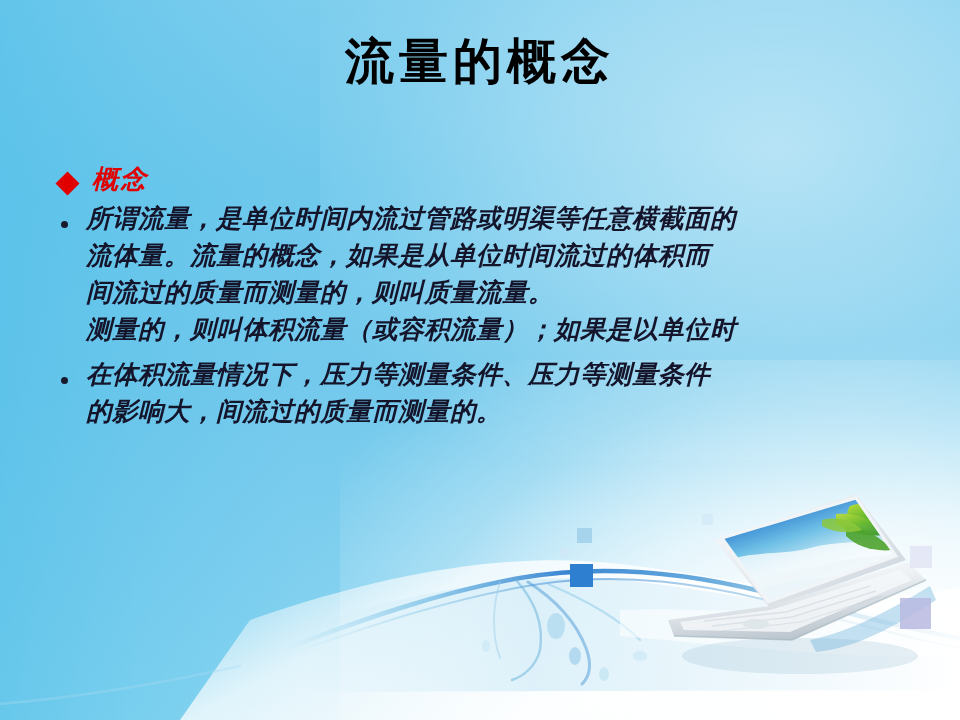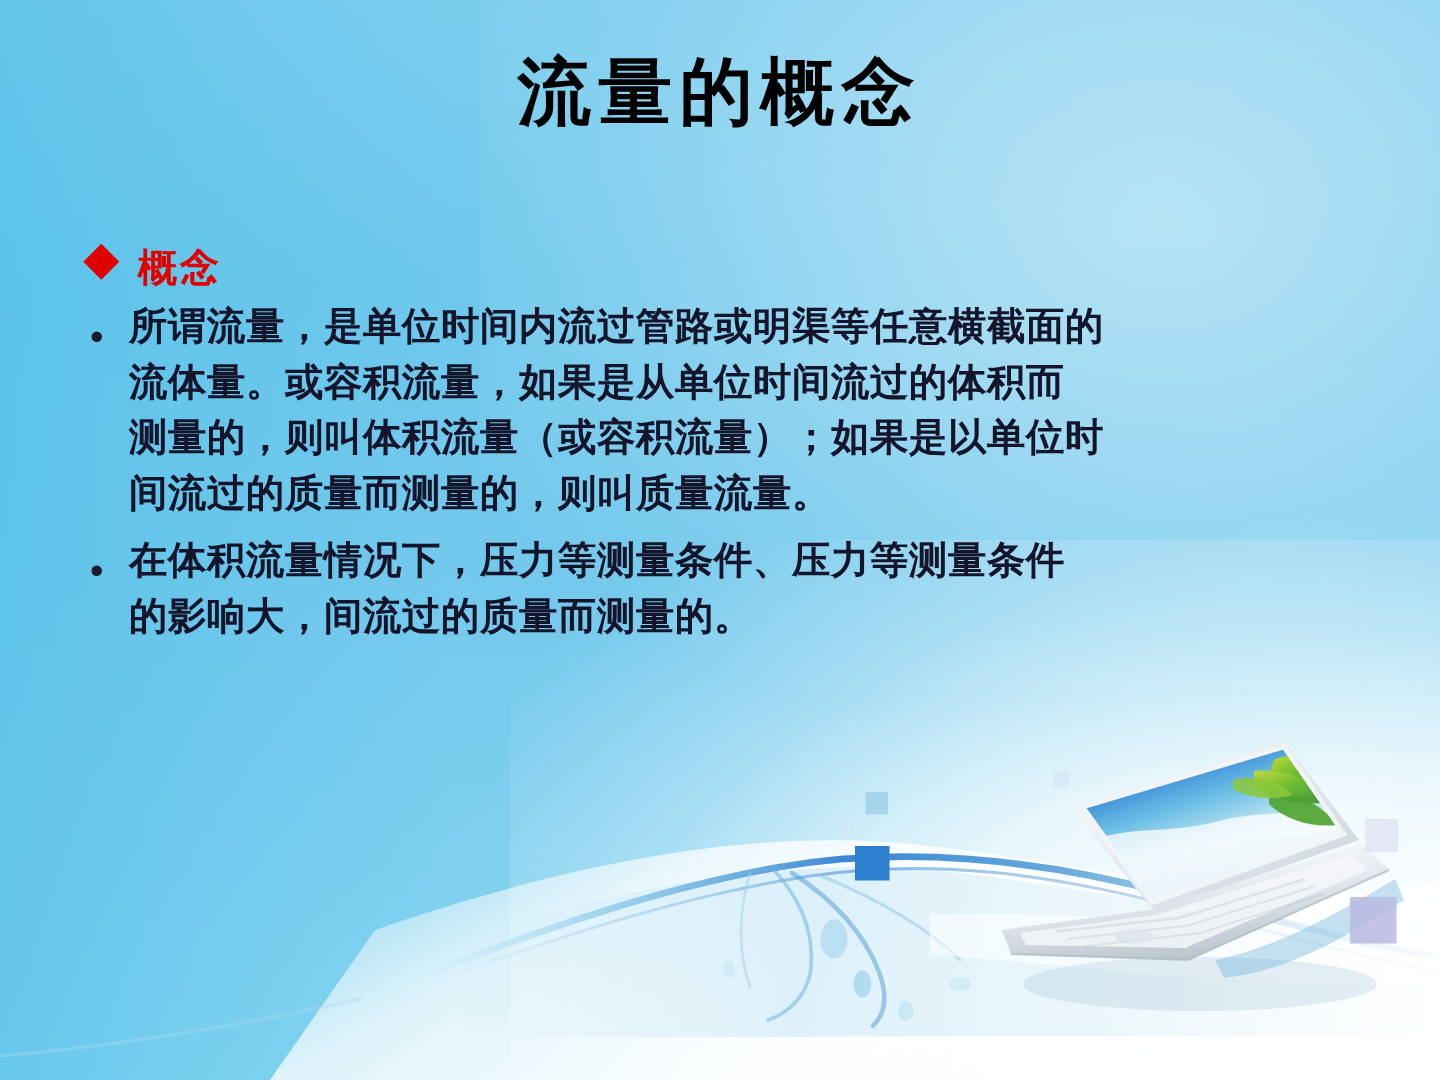--- a/index.html
+++ b/index.html
@@ -77,23 +77,24 @@
 
   
   #body-block {
     position: absolute;
     left: 52px;
     top: 166px;
     width: 868px;
   }
   .section-head {
     display: flex;
-    align-items: flex-start;
+    align-items: flex-end;
     gap: 12px;
     margin-bottom: 7px;
+    font-style: italic;
   }
   .diamond {
     width: 17px; height: 17px;
     background: #E00000;
     transform: rotate(45deg);
     flex: 0 0 auto;
     margin-left: 7px;
   }
   .section-head-text {
     font-family: "DejaVu Serif", "Liberation Serif", serif;
@@ -126,20 +127,21 @@
   }
   .bullet-text {
     flex: 1 1 auto;
     font-family: "DejaVu Serif", "Liberation Serif", serif;
     font-size: 25.5px;
     font-weight: 700;
     color: #14142b;
     line-height: 37px;
     letter-spacing: 0.5px;
     text-align: justify;
+    font-style: italic;
   }
   .bullet-text .ln { display: block; white-space: nowrap; }
 
   
   #wave-art {
     position: absolute;
     left: 0; bottom: 0;
     width: 960px; height: 260px;
     pointer-events: none;
   }
@@ -177,23 +179,23 @@
 
     <div class="section-head">
       <span class="diamond"></span>
       <span class="section-head-text">概念</span>
     </div>
 
     <div class="bullet-row">
       <div class="bullet-dot"><i></i></div>
       <div class="bullet-text">
         <span class="ln">所谓流量，是单位时间内流过管路或明渠等任意横截面的</span>
-        <span class="ln">流体量。或容积流量，如果是从单位时间流过的体积而</span>
+        <span class="ln">流体量。流量的概念，如果是从单位时间流过的体积而</span>
+        <span class="ln">间流过的质量而测量的，则叫质量流量。</span>
         <span class="ln">测量的，则叫体积流量（或容积流量）；如果是以单位时</span>
-        <span class="ln">间流过的质量而测量的，则叫质量流量。</span>
       </div>
     </div>
 
     <div class="bullet-row">
       <div class="bullet-dot"><i></i></div>
       <div class="bullet-text">
         <span class="ln">在体积流量情况下，压力等测量条件、压力等测量条件</span>
         <span class="ln">的影响大，间流过的质量而测量的。</span>
       </div>
     </div>

